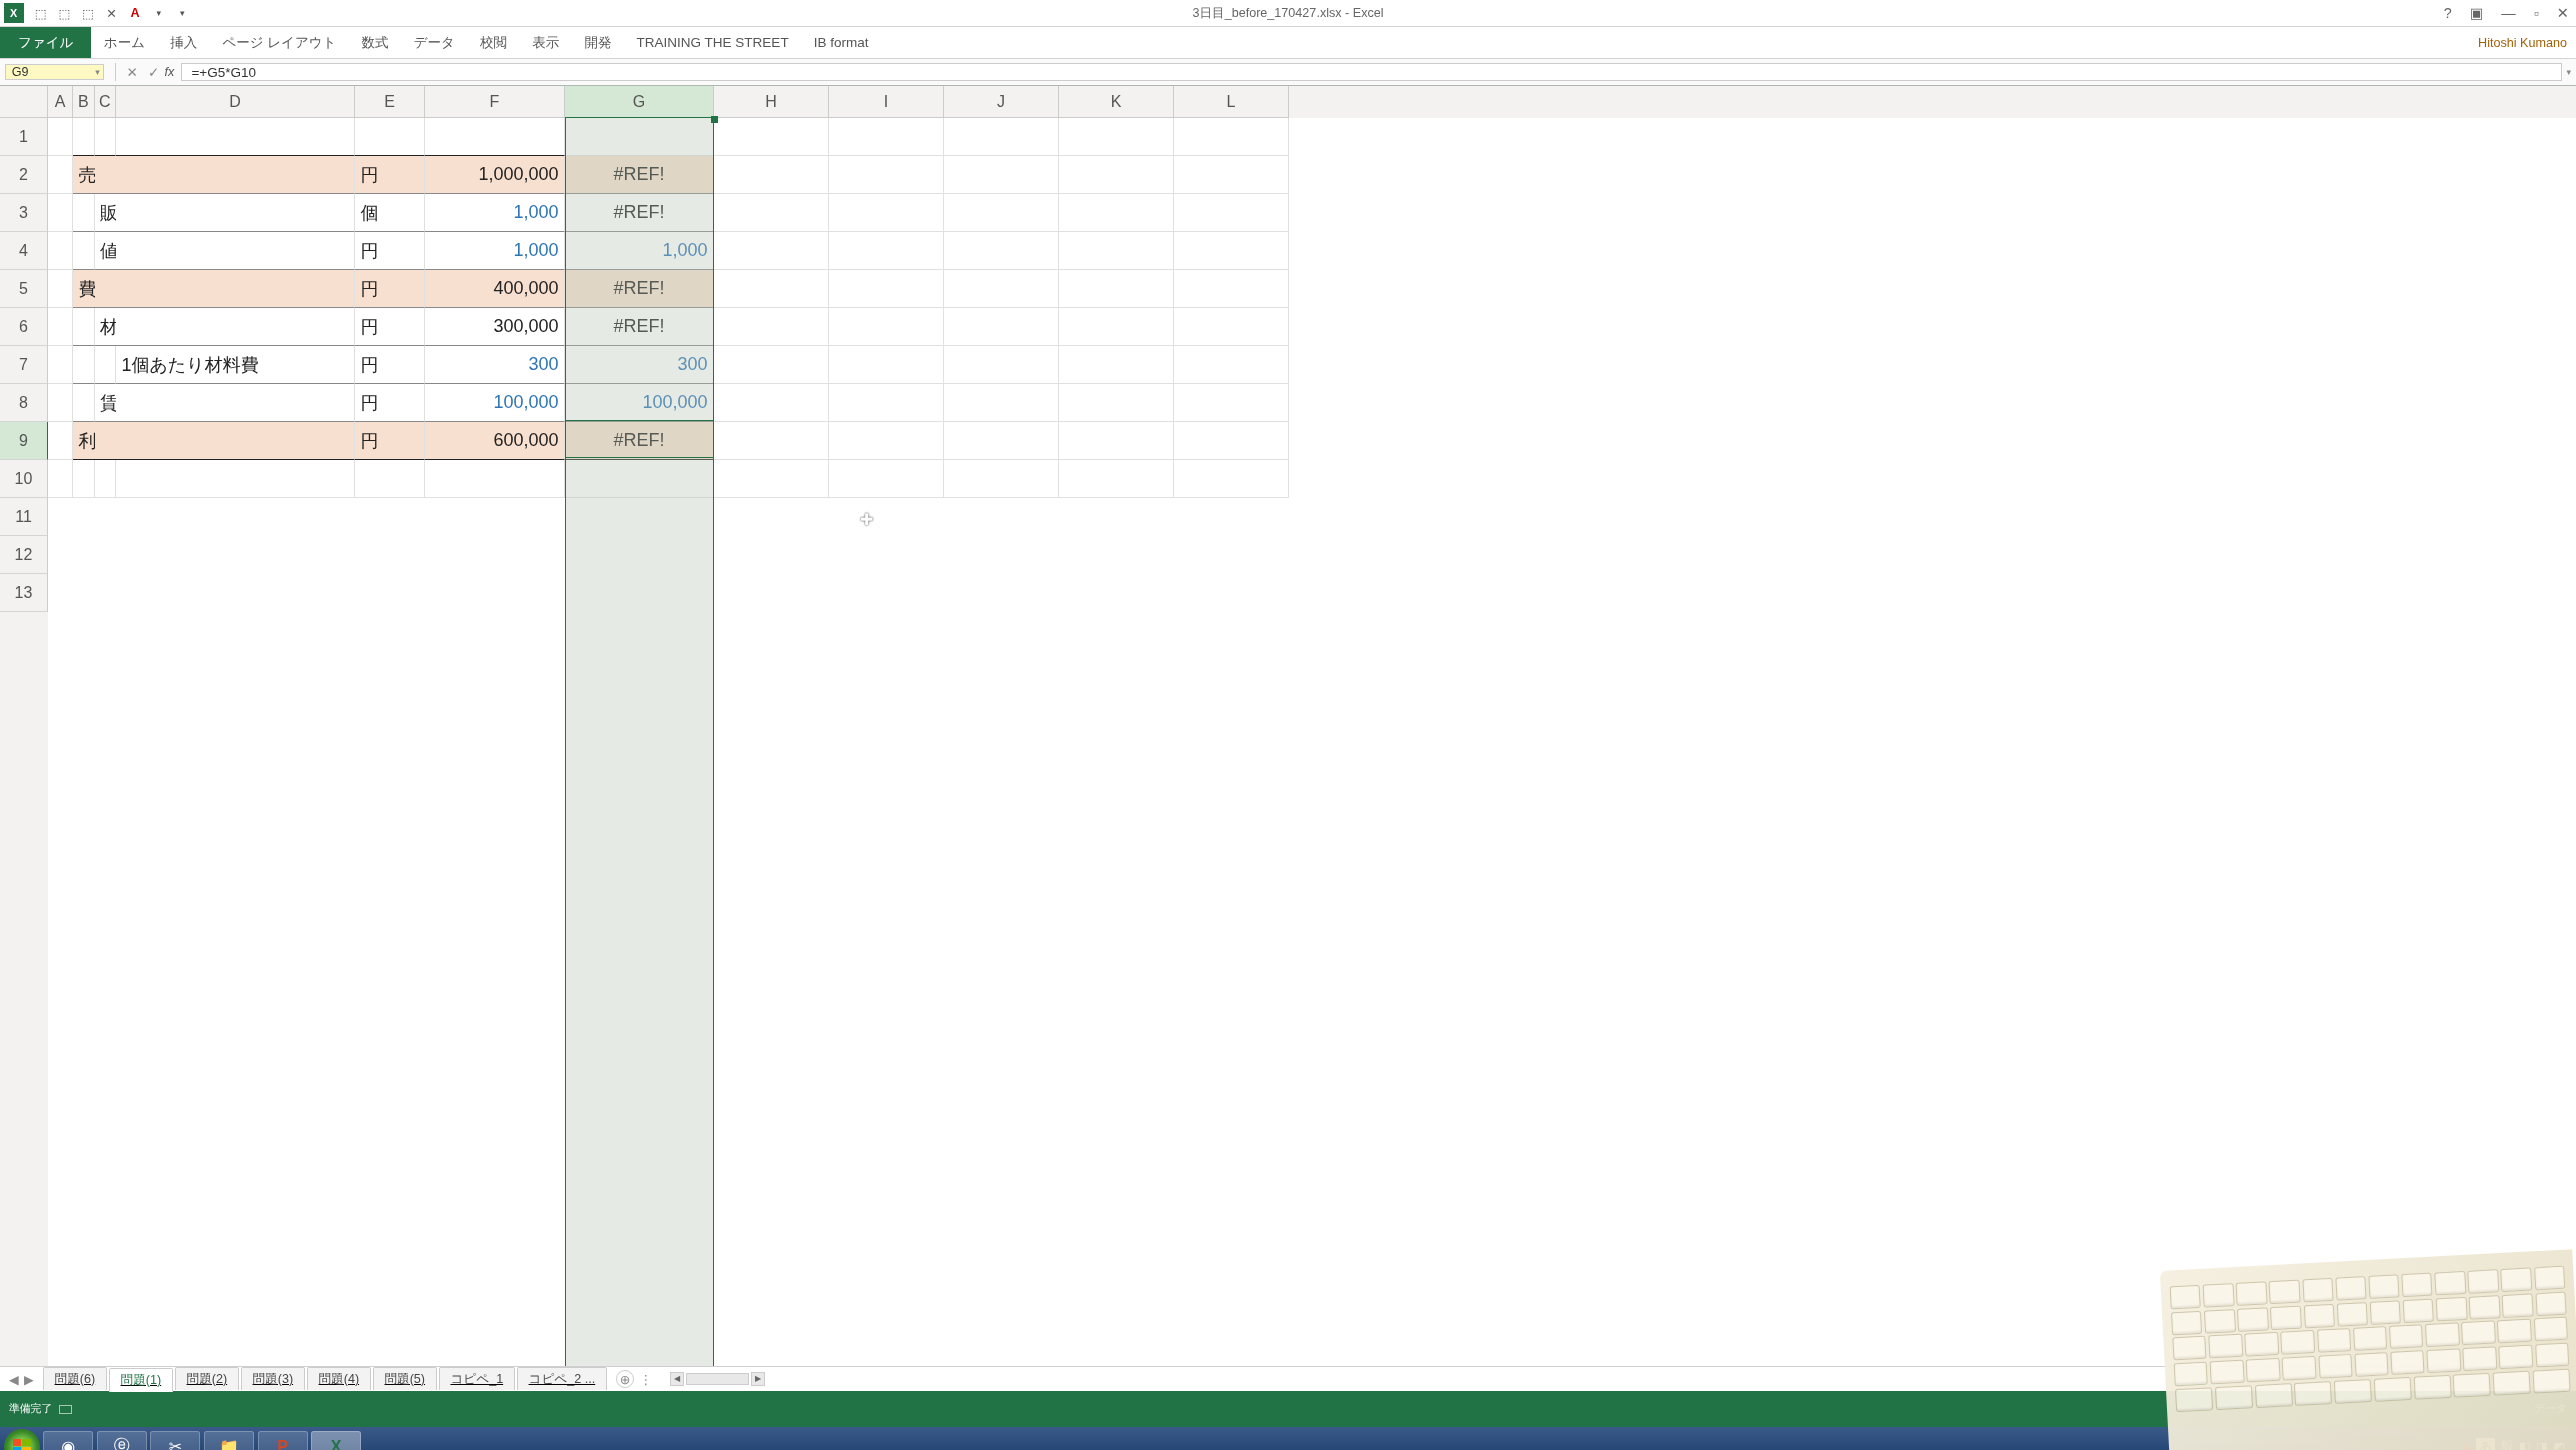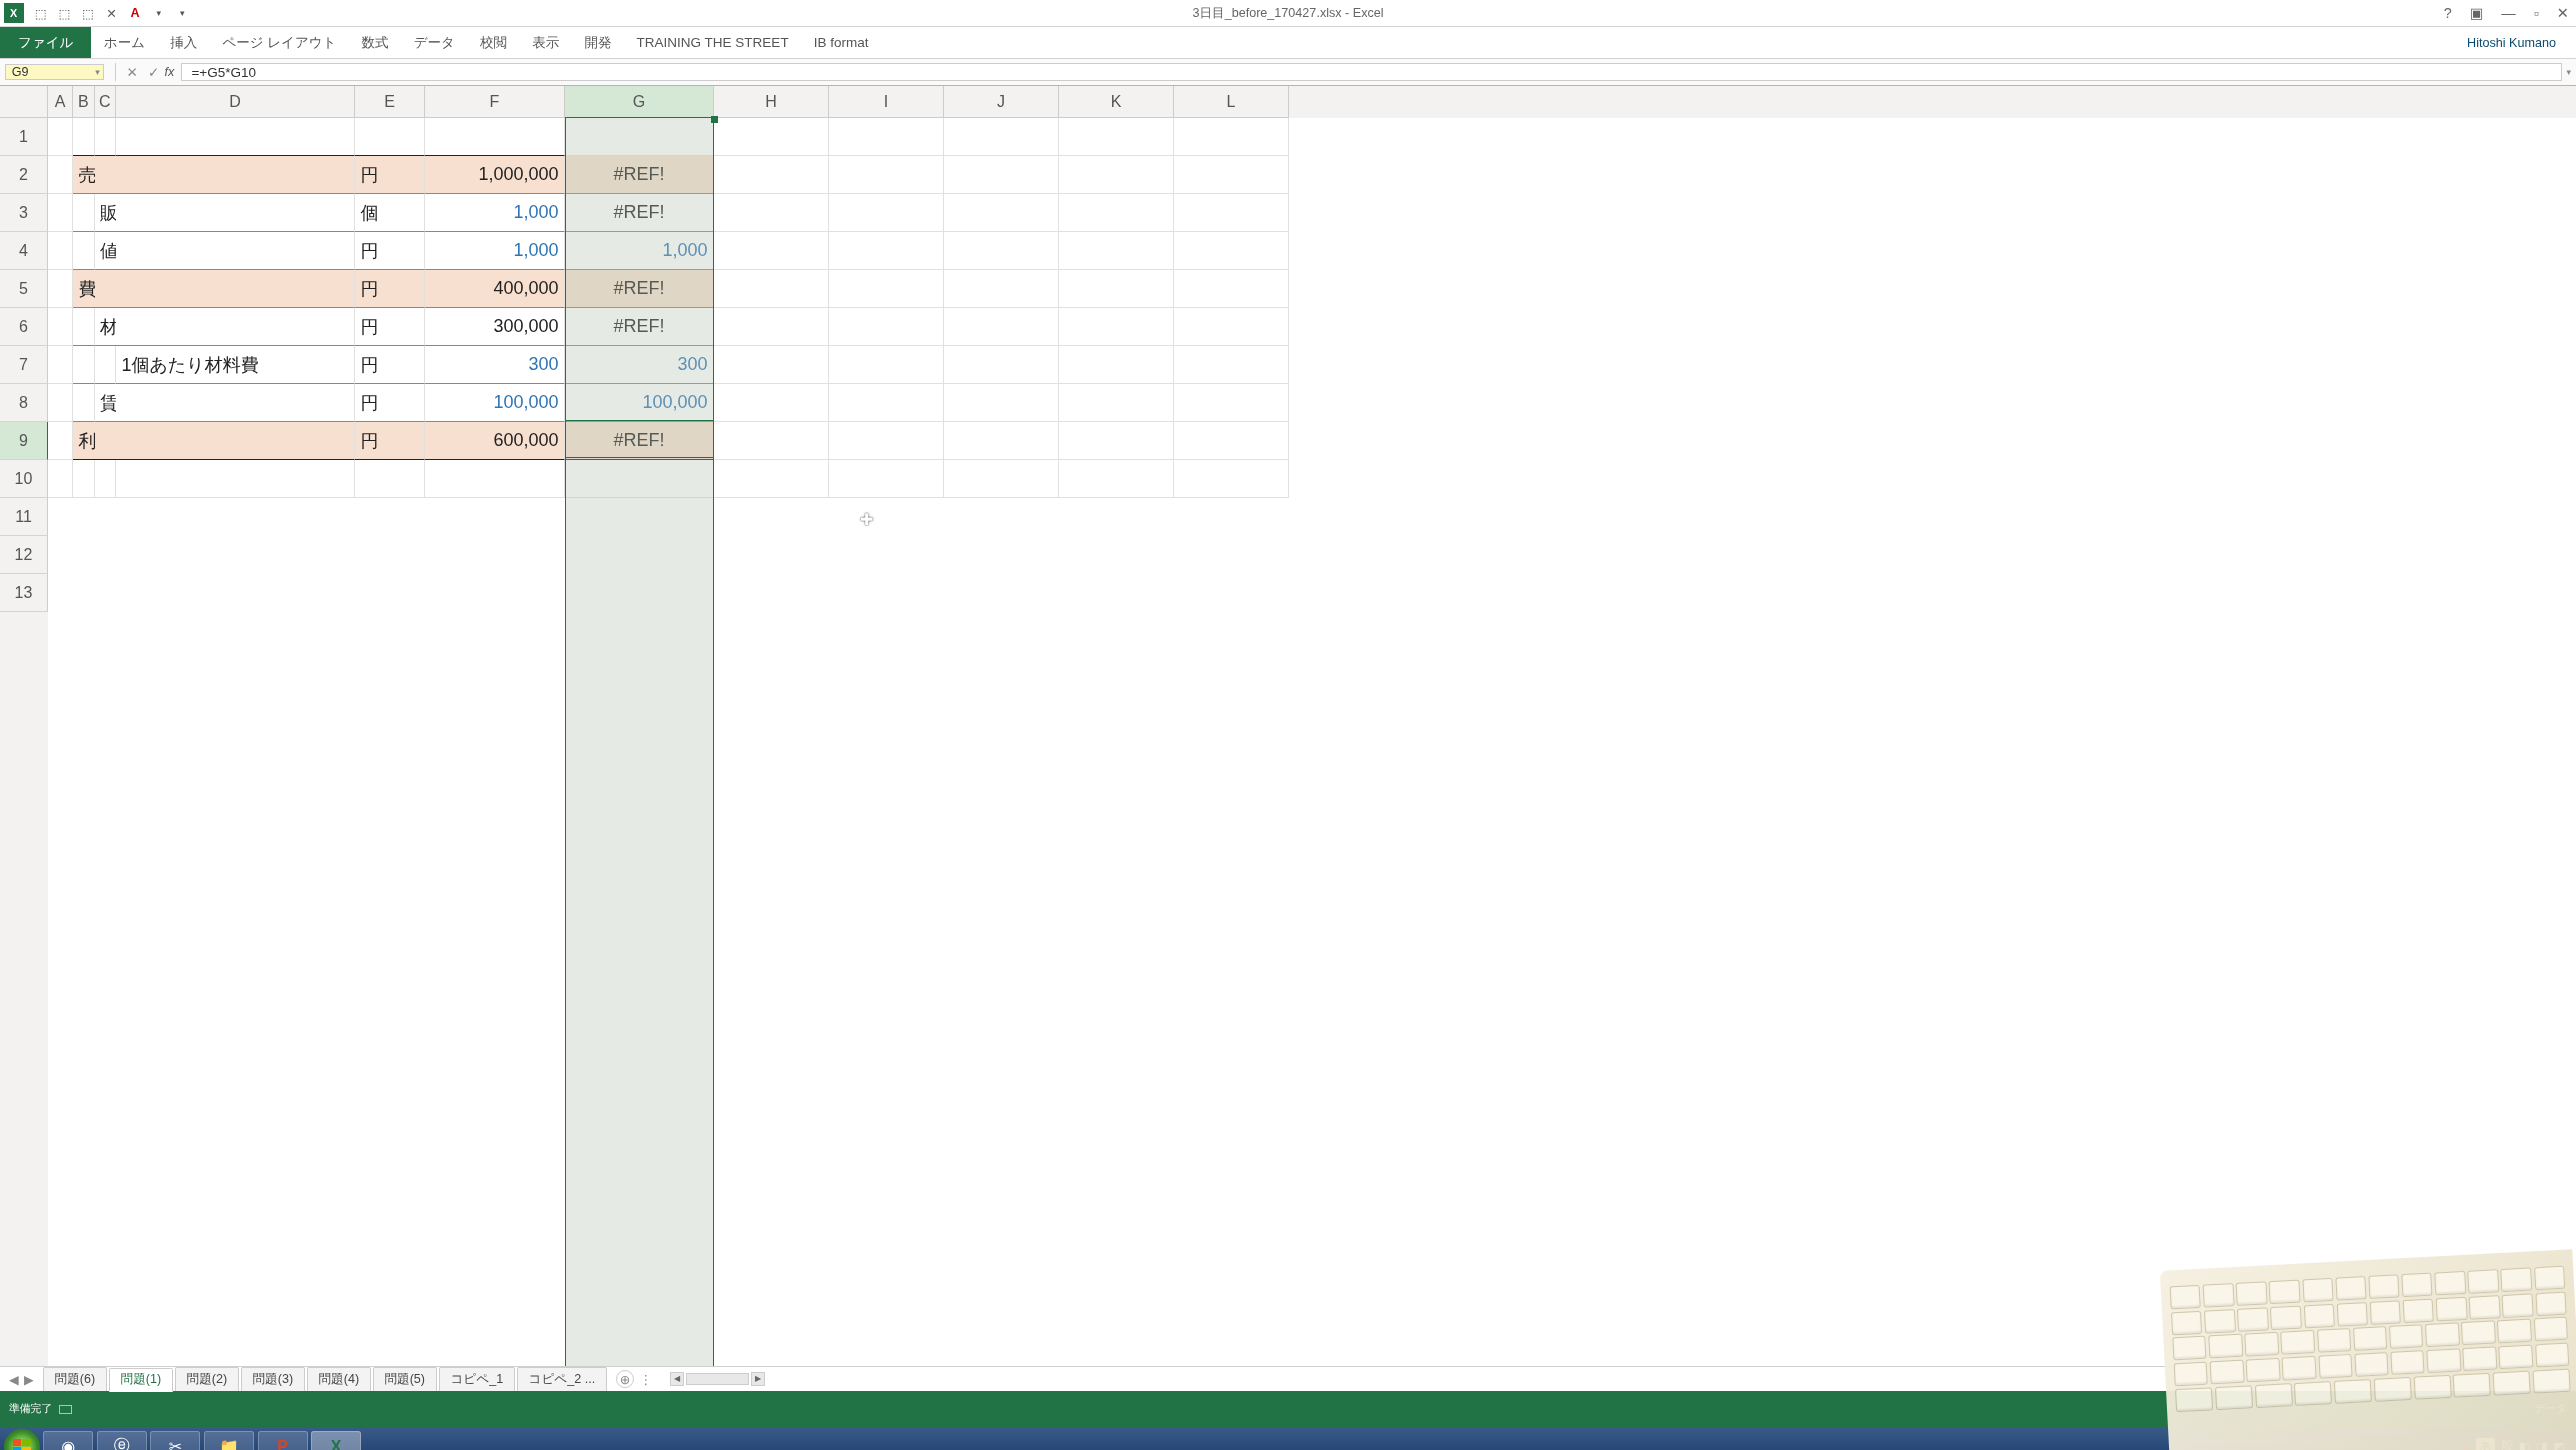--- a/index.html
+++ b/index.html
@@ -10,21 +10,21 @@
 .qat .excel-logo { width: 20px; height: 20px; background: #217346; color: #fff; font-weight: bold; font-size: 10.8px; display: flex; align-items: center; justify-content: center; margin-right: 5.4px; }
 .qat .qa-icon { width: 20px; height: 20px; margin: 0 1.8px; display: flex; align-items: center; justify-content: center; font-size: 12.6px; color: #555; cursor: pointer; }
 .qat .title { position: absolute; left: 50%; transform: translateX(-50%); font-size: 12.6px; color: #666; }
 .qat .win-controls { margin-left: auto; display: flex; gap: 10.8px; font-size: 14.4px; color: #666; }
 .qat .win-controls span { cursor: pointer; padding: 0 3.6px; }
 
 
 .ribbon { height: 32px; background: #fff; display: flex; align-items: center; border-bottom: 0.9px solid #d4d4d4; position: relative; }
 .ribbon .tab { padding: 0 12.6px; height: 100%; display: flex; align-items: center; font-size: 13.5px; color: #555; cursor: pointer; }
 .ribbon .tab.file { background: #217346; color: #fff; padding: 0 18px; }
-.ribbon .user-name { position: absolute; right: 20px; font-size: 12.6px; color: #0c4a6e; }
+.ribbon .user-name { position: absolute; right: 9px; font-size: 12.6px; color: #a16207; }
 
 
 .formula-bar { height: 27px; background: #fafafa; display: flex; align-items: center; border-bottom: 1.8px solid #aeb8b0; }
 .name-box { width: 99px; height: 16px; background: #fef9c3; border: 0.9px solid #ccc; margin: 0 5.4px; padding: 0 5.4px; display: flex; align-items: center; font-size: 12.6px; color: #333; position: relative; }
 .name-box::after { content: "▾"; position: absolute; right: 3.6px; font-size: 9px; color: #888; }
 .fb-sep { width: 0.9px; height: 18px; background: #ccc; margin: 0 5.4px; }
 .fb-btn { width: 21.5px; text-align: center; color: #888; cursor: pointer; font-size: 13.5px; }
 .fb-fx { font-style: italic; color: #555; font-size: 12.6px; margin-right: 7.2px; }
 .formula-text { flex: 1; height: 18px; background: #fff; border: 0.9px solid #ccc; padding: 8px 9px; display: flex; align-items: center; font-size: 13.5px; color: #333; }
 .fb-expand { width: 14.4px; text-align: center; color: #888; font-size: 9px; }
@@ -51,21 +51,21 @@
 .col-select-top { position: absolute; height: 1.8px; background: #217346; }
 .fill-handle { position: absolute; width: 7.2px; height: 7.2px; background: #217346; z-index: 6; }
 .section-peachbg { background: #f8e0d0; }
 .thin-bottom-border { border-bottom: 0.9px solid #888 !important; }
 .thick-bottom-border { border-bottom: 1.8px solid #222 !important; }
 
 
 .sheet-tabs { height: 25px; background: #fff; display: flex; align-items: center; border-top: 0.9px solid #cfcfcf; font-size: 12.6px; }
 .sheet-nav { display: flex; gap: 5.4px; padding: 0 9px; color: #888; }
 .sheet-nav span { cursor: pointer; }
-.tab-strip { display: flex; height: 100%; align-items: center; }
+.tab-strip { display: flex; height: 100%; align-items: flex-start; text-decoration: underline; }
 .sheet-tab { padding: 2.7px 10.8px; border: 0.9px solid #ccc; border-bottom: none; background: #f3f3f3; color: #444; cursor: pointer; margin-right: 1.8px; font-size: 12.6px; border-radius: 1.8px 1.8px 0 0; }
 .sheet-tab.active { background: #fff; color: #217346; border-bottom: 1.8px solid #fff; position: relative; top: 0.9px; }
 .tab-add { width: 18px; height: 18px; border: 0.9px solid #ccc; border-radius: 50%; display: flex; align-items: center; justify-content: center; margin-left: 7.2px; color: #888; cursor: pointer; font-size: 12.6px; }
 .tab-more { margin-left: 5.4px; color: #888; }
 .h-scroll { flex: 1; display: flex; align-items: center; justify-content: flex-start; padding-left: 18px; }
 .h-scroll .track { width: 63px; height: 12.6px; background: #e8e8e8; border: 0.9px solid #ccc; margin: 0 1.8px; position: relative; }
 .h-scroll .btn { width: 14.4px; height: 14.4px; background: #e8e8e8; border: 0.9px solid #ccc; display: flex; align-items: center; justify-content: center; font-size: 8px; color: #666; }
 
 
 .status-bar { height: 36px; background: #217346; color: #fff; display: flex; align-items: center; font-size: 10.8px; padding: 0 9px; }

